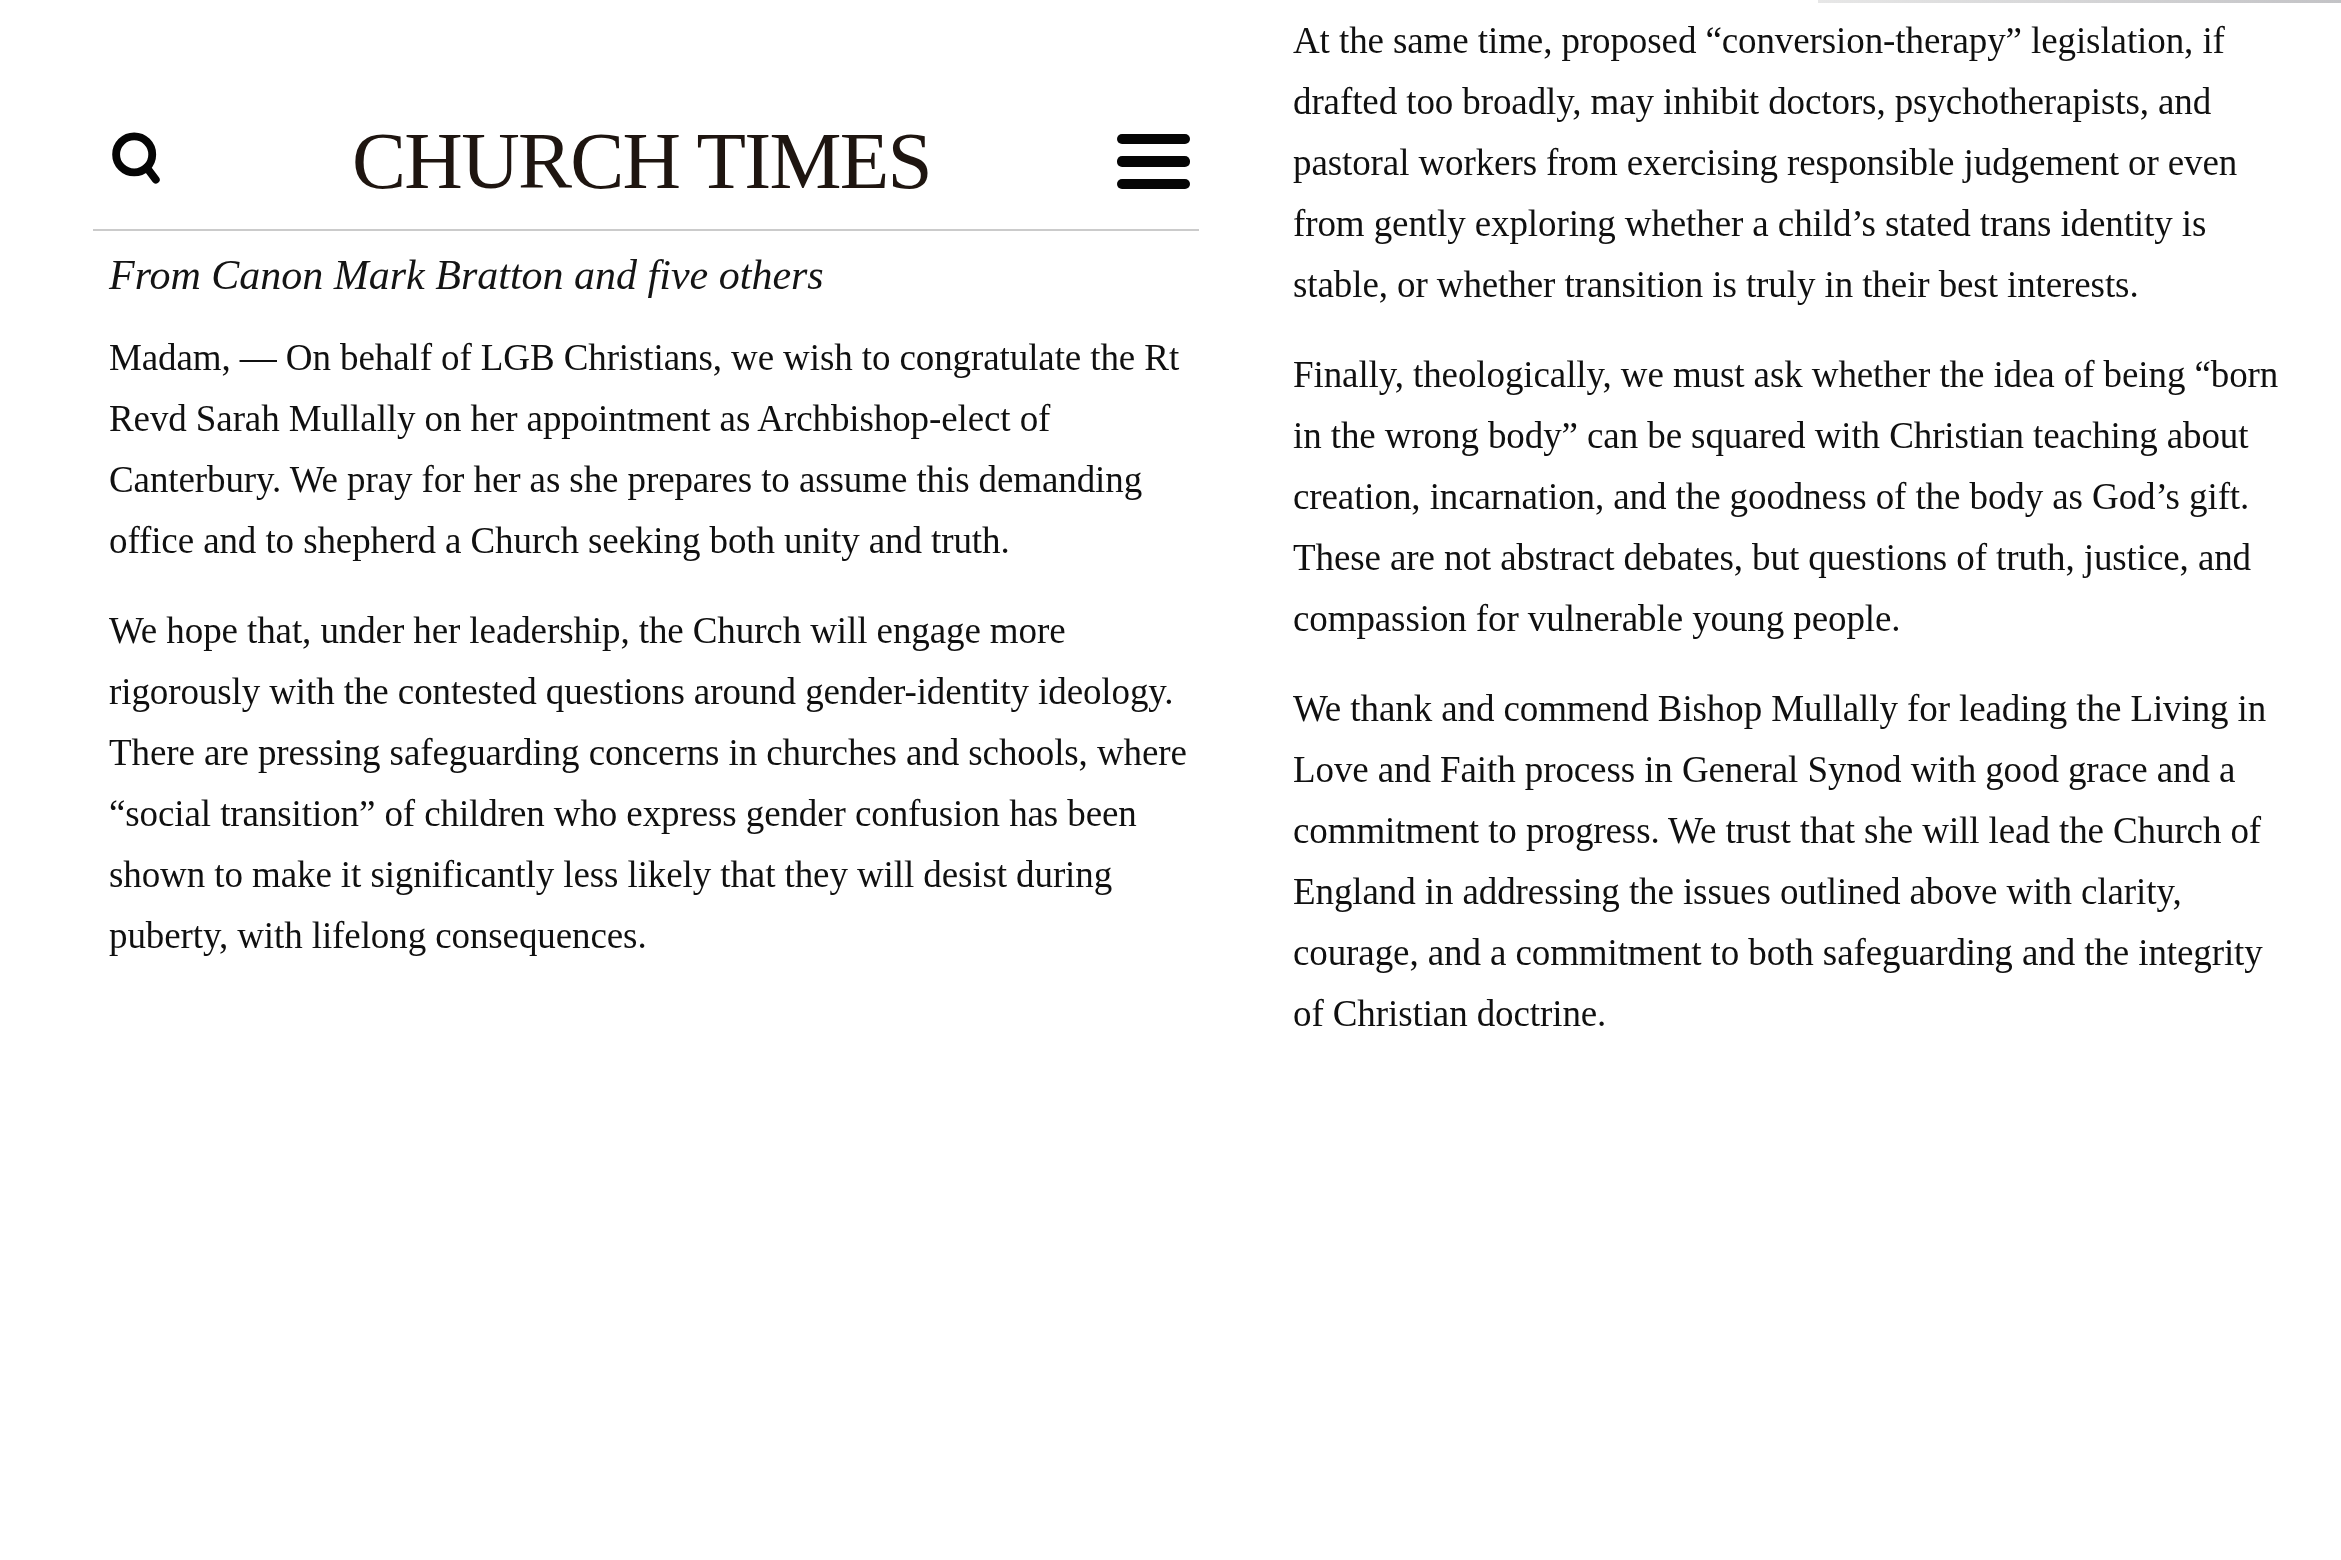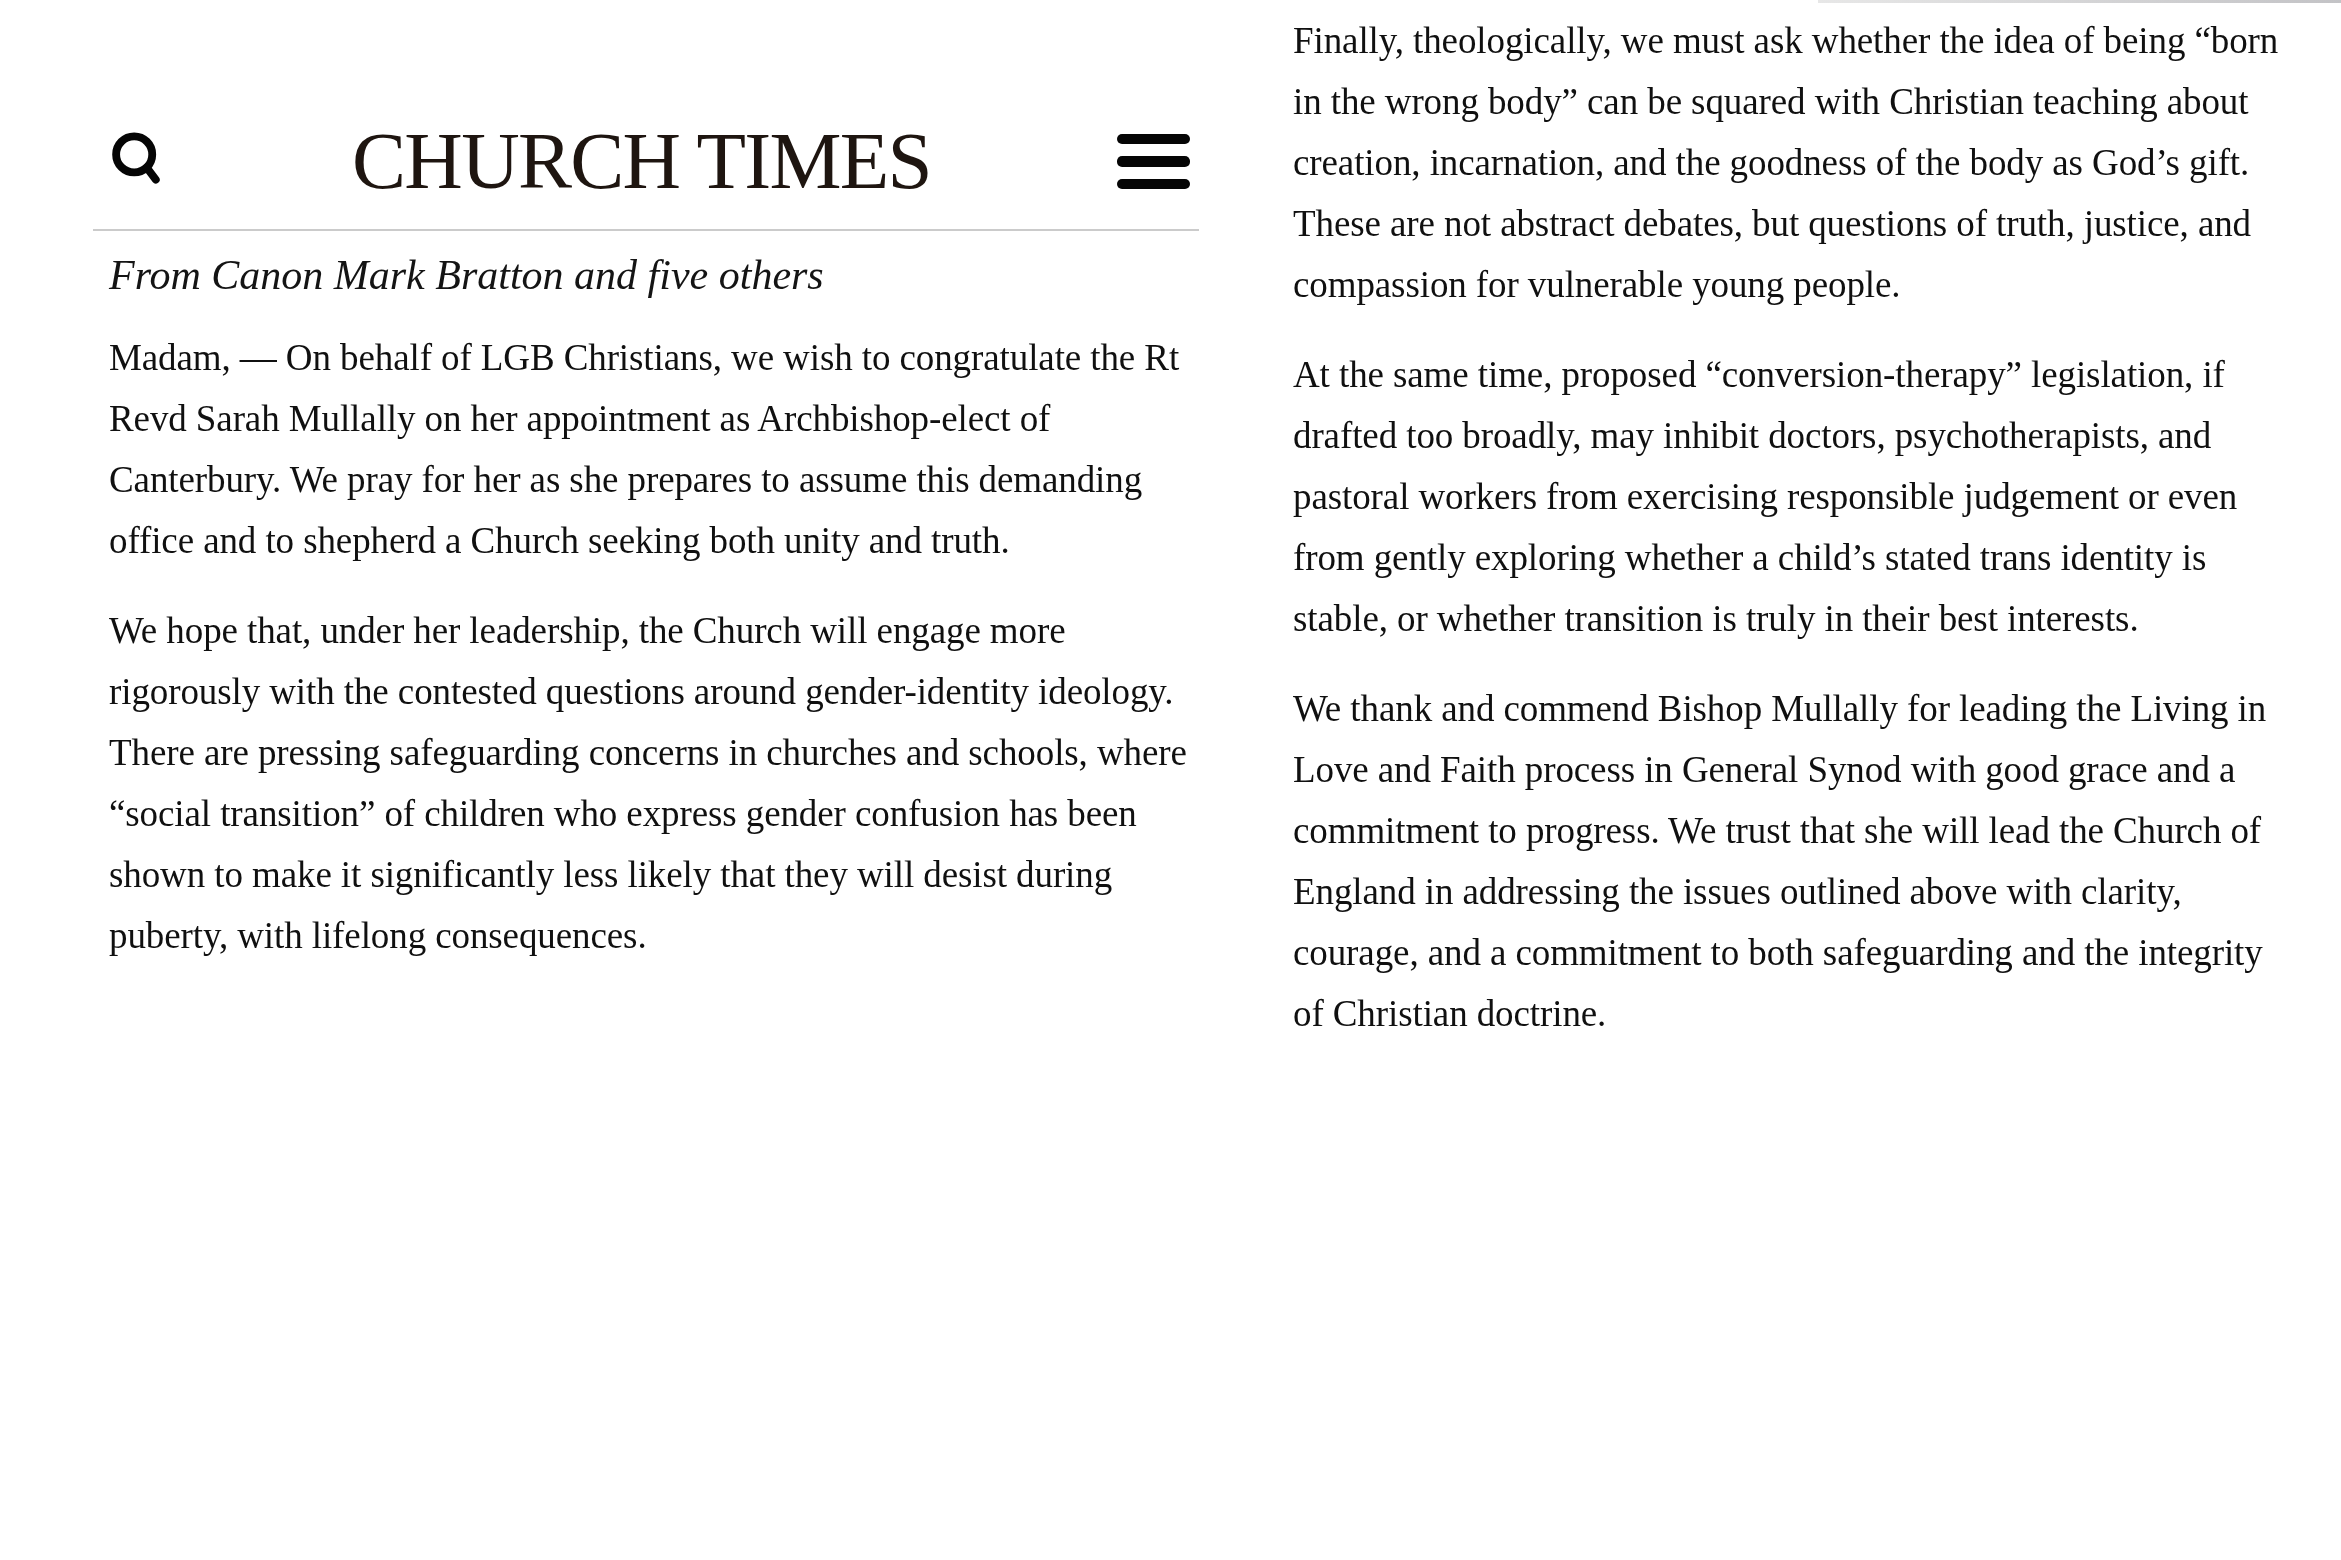--- a/index.html
+++ b/index.html
@@ -132,22 +132,22 @@
     <p class="byline">From Canon Mark Bratton and five others</p>
 
     <p class="para">Madam, — On behalf of LGB Christians, we wish to congratulate the Rt Revd Sarah Mullally on her appointment as Archbishop-elect of Canterbury. We pray for her as she prepares to assume this demanding office and to shepherd a Church seeking both unity and truth.</p>
 
     <p class="para">We hope that, under her leadership, the Church will engage more rigorously with the contested questions around gender-identity ideology. There are pressing safeguarding concerns in churches and schools, where “social transition” of children who express gender confusion has been shown to make it significantly less likely that they will desist during puberty, with lifelong consequences.</p>
 
   </div>
 
   <div class="col col-right">
 
+    <p class="para">At the same time, proposed “conversion-therapy” legislation, if drafted too broadly, may inhibit doctors, psychotherapists, and pastoral workers from exercising responsible judgement or even from gently exploring whether a child’s stated trans identity is stable, or whether transition is truly in their best interests.</p>
+
     <p class="para">Finally, theologically, we must ask whether the idea of being “born in the wrong body” can be squared with Christian teaching about creation, incarnation, and the goodness of the body as God’s gift. These are not abstract debates, but questions of truth, justice, and compassion for vulnerable young people.</p>
-
-    <p class="para">At the same time, proposed “conversion-therapy” legislation, if drafted too broadly, may inhibit doctors, psychotherapists, and pastoral workers from exercising responsible judgement or even from gently exploring whether a child’s stated trans identity is stable, or whether transition is truly in their best interests.</p>
 
     <p class="para">We thank and commend Bishop Mullally for leading the Living in Love and Faith process in General Synod with good grace and a commitment to progress. We trust that she will lead the Church of England in addressing the issues outlined above with clarity, courage, and a commitment to both safeguarding and the integrity of Christian doctrine.</p>
 
   </div>
 
 </div>
 
 
 </body></html>

